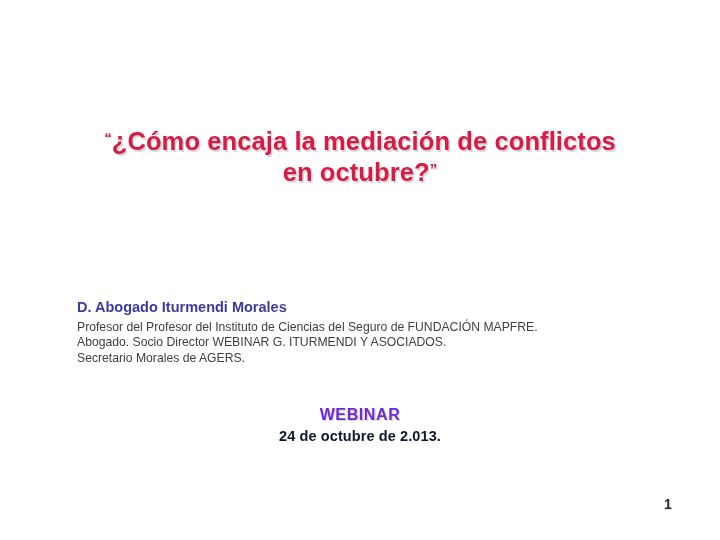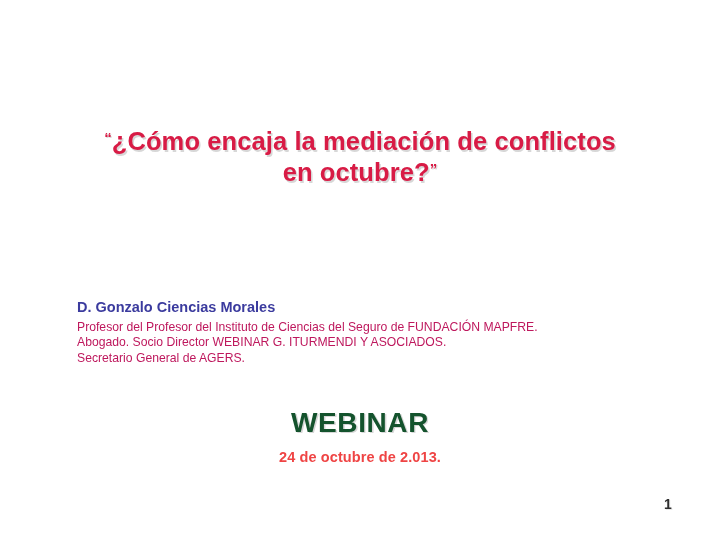--- a/index.html
+++ b/index.html
@@ -60,48 +60,48 @@
   #author-name {
     font-size: 14.5px;
     font-weight: bold;
     color: #3B3B9E;
     line-height: 1.35;
     margin-bottom: 2px;
   }
   .author-detail {
     font-size: 12.2px;
     font-weight: normal;
-    color: #be185d;
+    color: #404040;
     line-height: 1.27;
     white-space: nowrap;
   }
 
   
   #webinar-block {
     position: absolute;
     left: 60px;
     top: 405px;
     width: 600px;
     text-align: center;
   }
   #webinar-heading {
-    font-size: 28px;
+    font-size: 16px;
     font-weight: bold;
-    color: #14532d;
+    color: #6d28d9;
     letter-spacing: 0.6px;
     text-shadow: 1.4px 1.4px 0 rgba(155,155,155,0.40);
     line-height: 1.25;
   }
   #webinar-date {
     font-size: 14.5px;
     font-weight: bold;
-    color: #ef4444;
+    color: #0f172a;
     letter-spacing: 0.1px;
     line-height: 1.3;
-    margin-top: 8px;
+    margin-top: 2px;
   }
 
   
   #page-number {
     position: absolute;
     left: 664px;
     top: 496px;
     font-size: 14px;
     font-weight: bold;
     color: #2E2E2E;
@@ -112,24 +112,24 @@
 <body>
 
 <div id="slide">
 
   <div id="title-block">
     <div class="title-line"><span class="quote-mark open">“</span><span>¿Cómo encaja la mediación de conflictos</span></div>
     <div class="title-line second"><span>en octubre?</span><span class="quote-mark close">”</span></div>
   </div>
 
   <div id="author-block">
-    <div id="author-name">D. Gonzalo Ciencias Morales</div>
+    <div id="author-name">D. Abogado Iturmendi Morales</div>
     <div class="author-detail">Profesor del Profesor del Instituto de Ciencias del Seguro de FUNDACIÓN MAPFRE.</div>
     <div class="author-detail">Abogado. Socio Director WEBINAR G. ITURMENDI Y ASOCIADOS.</div>
-    <div class="author-detail">Secretario General de AGERS.</div>
+    <div class="author-detail">Secretario Morales de AGERS.</div>
   </div>
 
   <div id="webinar-block">
     <div id="webinar-heading">WEBINAR</div>
     <div id="webinar-date">24 de octubre de 2.013.</div>
   </div>
 
   <div id="page-number">1</div>
 
 </div>

